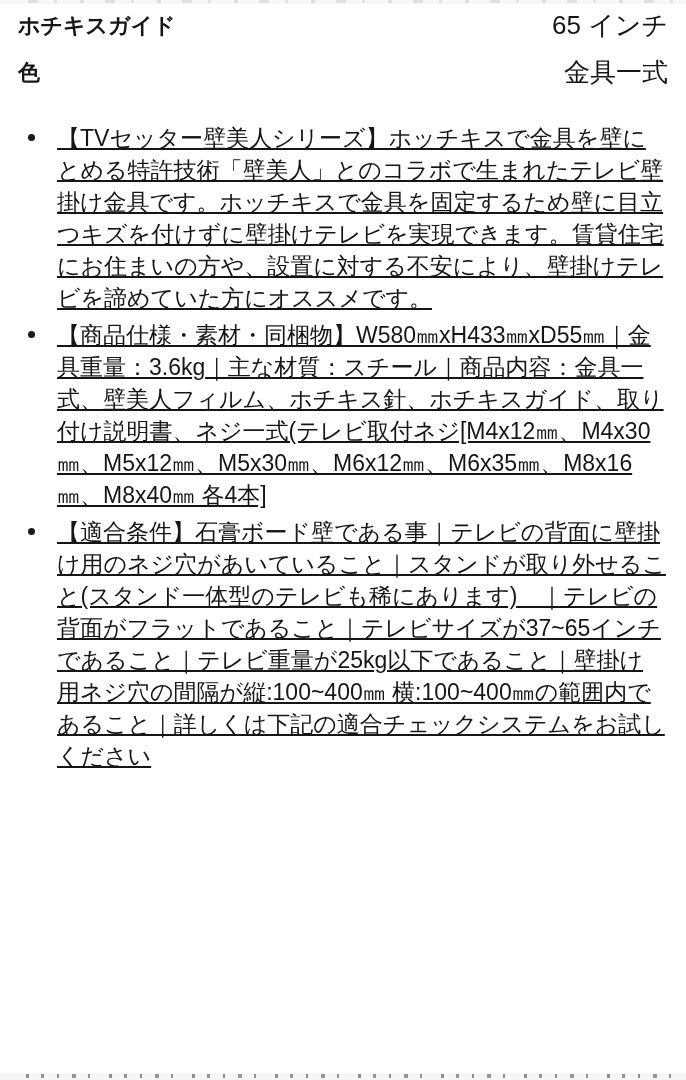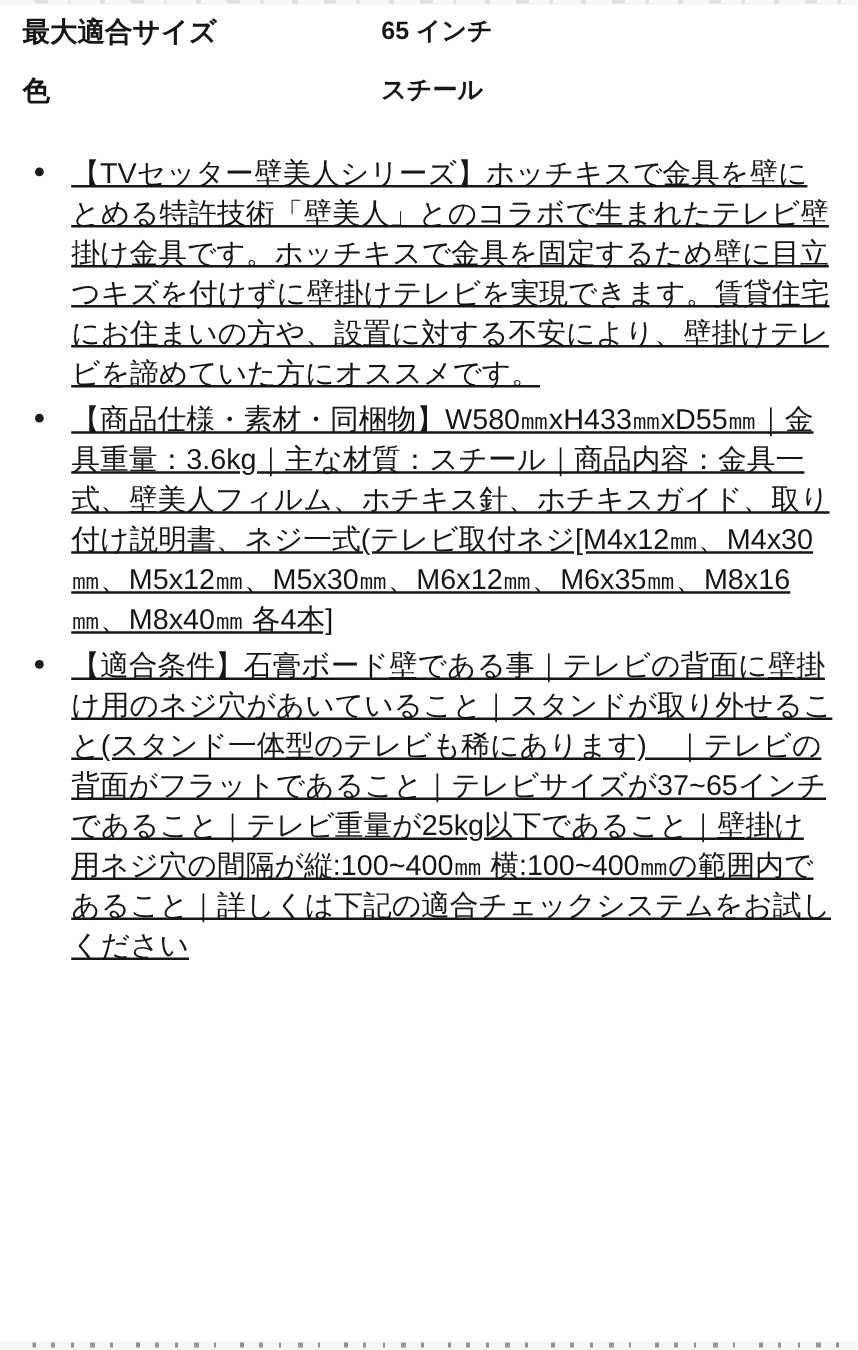--- a/index.html
+++ b/index.html
@@ -37,23 +37,24 @@
     display: grid;
     grid-template-columns: 287px 1fr;
     margin-bottom: 20px;
   }
   .spec-label {
     font-size: 22px;
     line-height: 27px;
     font-weight: bold;
   }
   .spec-value {
-    font-size: 20px;
+    font-size: 26px;
     line-height: 27px;
-    font-weight: bold;
+    font-weight: normal;
+    text-align: right;
   }
   
   ul.bullets {
     margin: 36px 0 0 0;
     padding: 0 20px 0 57px;
     list-style: none;
     font-size: 23px;
     line-height: 32px;
     text-decoration: underline;
   }
@@ -99,26 +100,26 @@
 <body>
 
 <div class="page">
 
   <div class="top-clip">
     <div class="marks"></div>
   </div>
 
   <div class="spec-table">
     <div class="spec-row">
-      <div class="spec-label">最大適合サイズ</div>
+      <div class="spec-label">ホチキスガイド</div>
       <div class="spec-value">65 インチ</div>
     </div>
     <div class="spec-row">
       <div class="spec-label">色</div>
-      <div class="spec-value">スチール</div>
+      <div class="spec-value">金具一式</div>
     </div>
   </div>
 
   <ul class="bullets">
     <li>
       <span>【TVセッター壁美人シリーズ】ホッチキスで金具を壁にとめる特許技術「壁美人」とのコラボで生まれたテレビ壁掛け金具です。ホッチキスで金具を固定するため壁に目立つキズを付けずに壁掛けテレビを実現できます。賃貸住宅にお住まいの方や、設置に対する不安により、壁掛けテレビを諦めていた方にオススメです。</span>
     </li>
     <li>
       <span>【商品仕様・素材・同梱物】W580㎜xH433㎜xD55㎜｜金具重量：3.6kg｜主な材質：スチール｜商品内容：金具一式、壁美人フィルム、ホチキス針、ホチキスガイド、取り付け説明書、ネジ一式(テレビ取付ネジ[M4x12㎜、M4x30㎜、M5x12㎜、M5x30㎜、M6x12㎜、M6x35㎜、M8x16㎜、M8x40㎜ 各4本]</span>
     </li>

